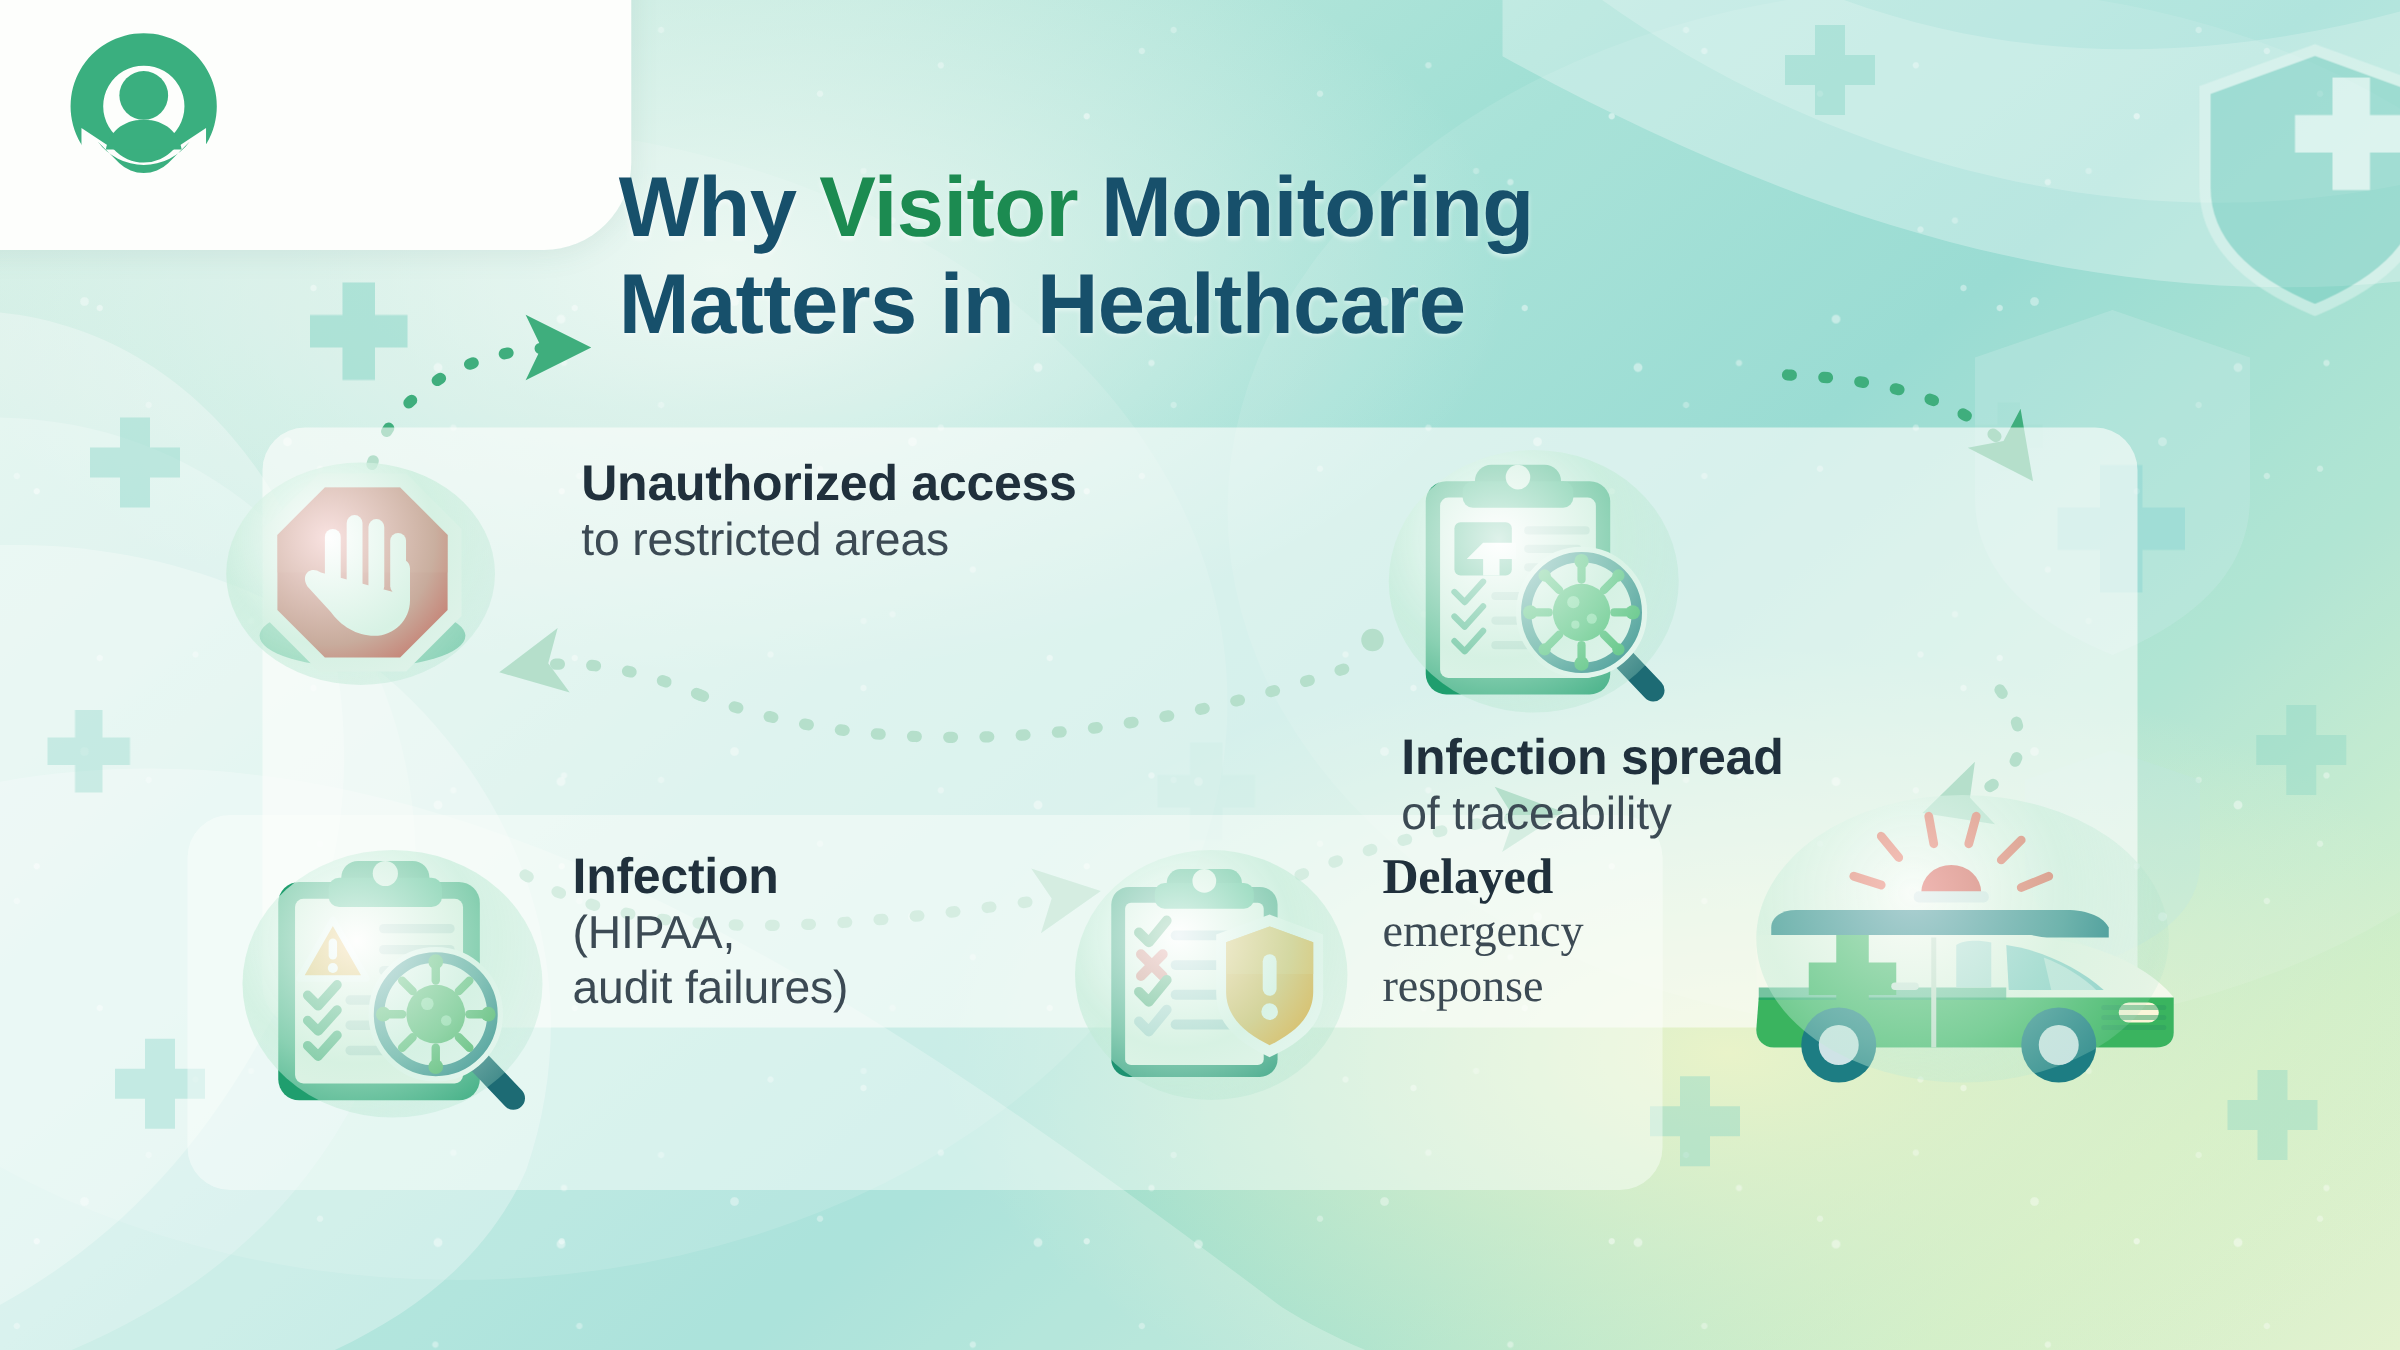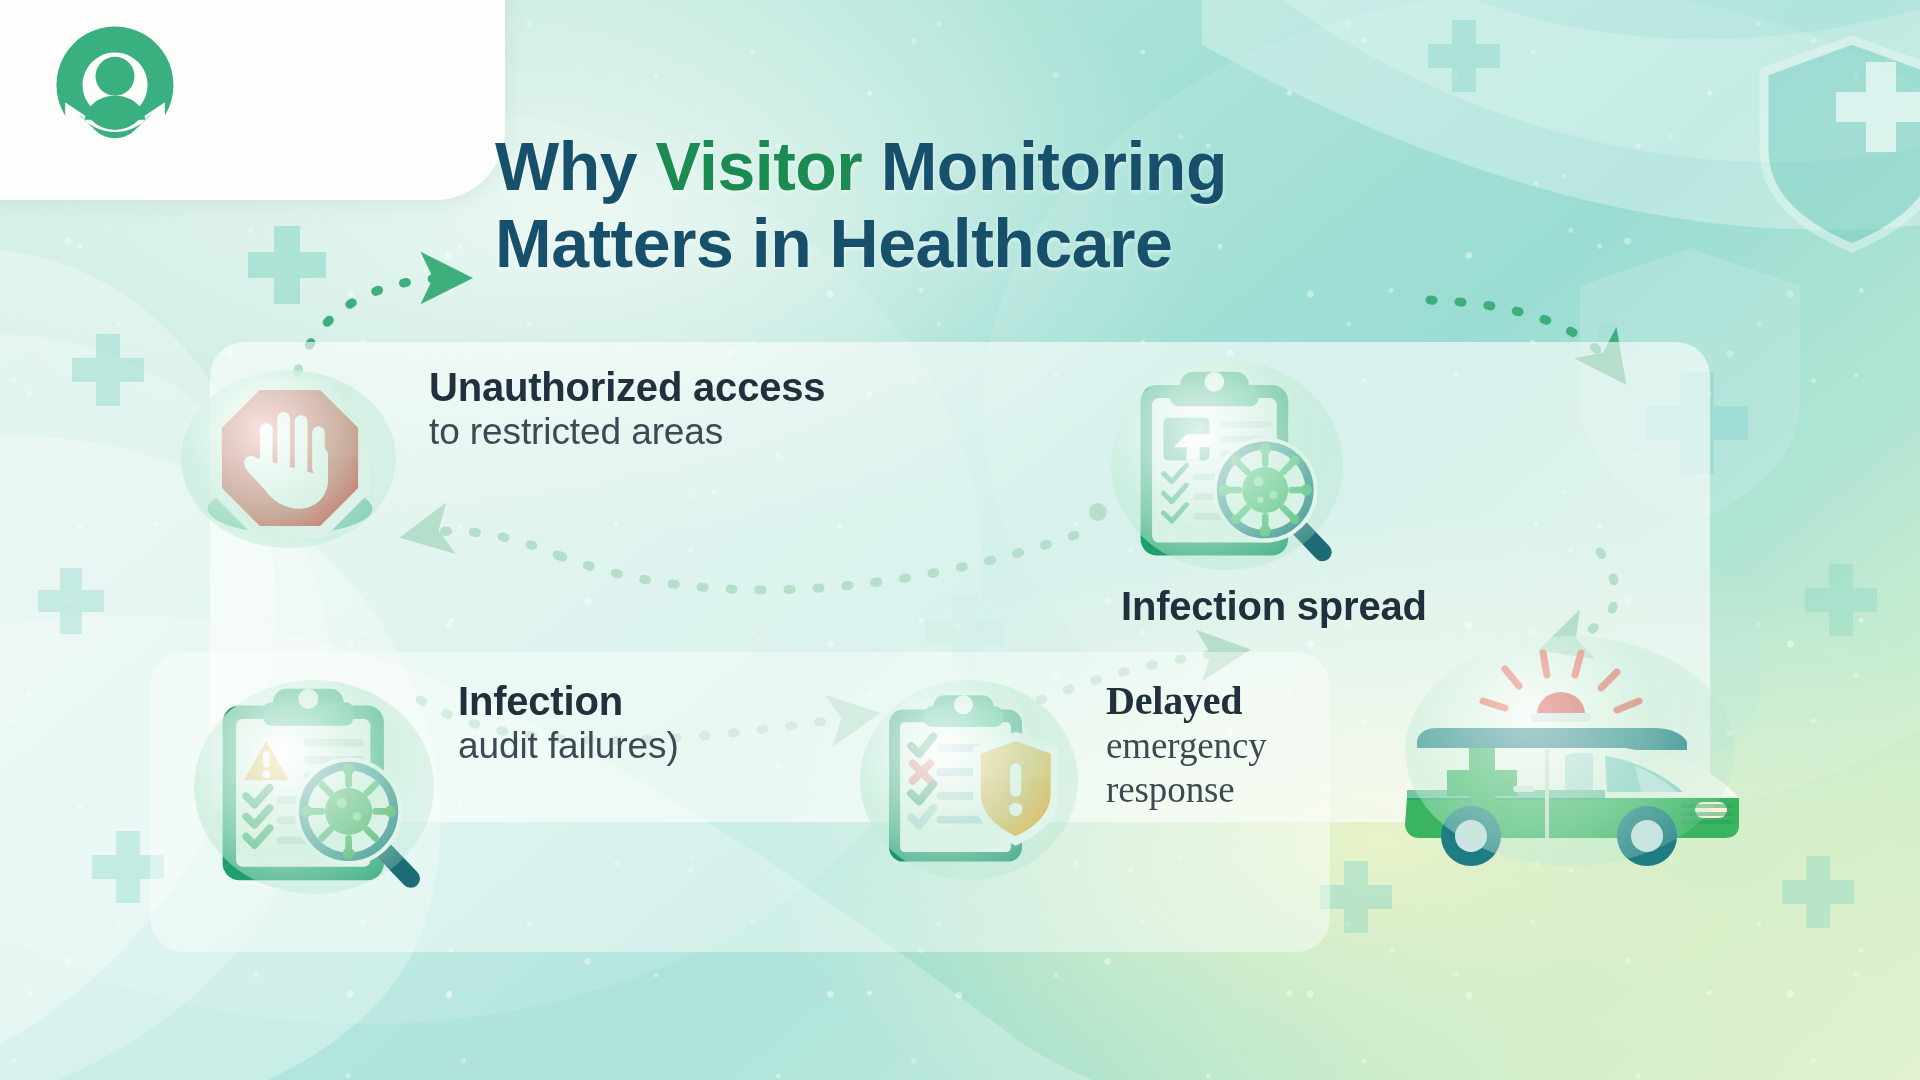--- a/index.html
+++ b/index.html
@@ -102,21 +102,21 @@
   .card .t-bold {
     font-size:40px; font-weight:bold; color:#20303c;
     line-height:1.16; letter-spacing:-0.2px;
   }
   .card .t-reg {
     font-size:37px; font-weight:400; color:#3c4a54;
     line-height:1.18; letter-spacing:-0.1px;
   }
 
   
-  #card-unauthorized { left:175px;  top:358px; }
+  #card-unauthorized { left:175px;  top:358px;gap:36px; }
   #card-infection    { left:1105px; top:352px;flex-direction:column; }
   #card-compliance   { left:190px;  top:672px; }
   #card-delayed      { left:854px;  top:672px;font-family:Liberation Serif, serif; }
 
   #card-unauthorized .txt { margin-left:24px; width:520px; }
   #card-infection    .txt { margin-left:16px; width:400px; }
   #card-compliance   .txt { margin-left:18px; width:310px; }
   #card-delayed      .txt { margin-left:22px; width:250px; }
 
   
@@ -289,20 +289,21 @@
               <circle cx="84" cy="73" r="3"></circle>
                 <circle cx="93" cy="81" r="2.5"></circle>
               <circle cx="85" cy="84" r="2"></circle>
             </g>
           </g>
         </g>
       </svg>
     </div>
     <div class="txt">
       <div class="t-bold">Infection spread</div>
+      <div class="t-reg">of traceability</div>
     </div>
   </div>
 
   <div class="card" id="card-compliance">
     <div class="icon-wrap" style="width:250px;height:230px;">
       <div class="icon-halo" style="width:240px;height:214px;left:4px;top:8px;"></div>
       <svg width="222" height="210" viewBox="0 0 130 125">
         <g>
           <rect x="10" y="14" width="96" height="104" rx="10" fill="#1f9e6e"></rect>
           <rect x="18" y="22" width="80" height="88" rx="4" fill="#f9fbf3"></rect>
@@ -349,20 +350,21 @@
             <g fill="#86d79a">
               <circle cx="81" cy="72" r="3"></circle>
                 <circle cx="90" cy="80" r="2.5"></circle>
             </g>
           </g>
         </g>
       </svg>
     </div>
     <div class="txt">
       <div class="t-bold">Infection</div>
+      <div class="t-reg">(HIPAA,</div>
       <div class="t-reg">audit failures)</div>
     </div>
   </div>
 
   <div class="card" id="card-delayed">
     <div class="icon-wrap" style="width:230px;height:215px;">
       <div class="icon-halo" style="width:218px;height:200px;left:6px;top:8px;"></div>
       <svg width="200" height="198" viewBox="0 0 125 125">
         <rect x="12" y="18" width="84" height="96" rx="9" fill="#1d9271"></rect>
         <rect x="19" y="26" width="70" height="82" rx="3" fill="#fbfdf8"></rect>

